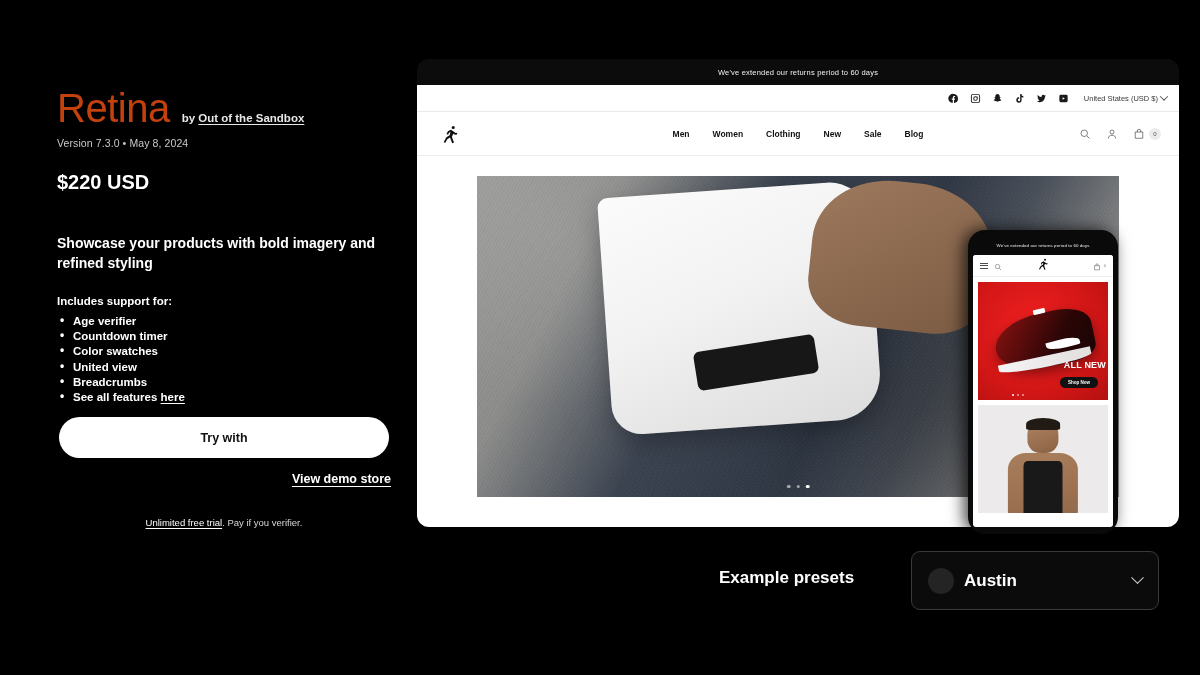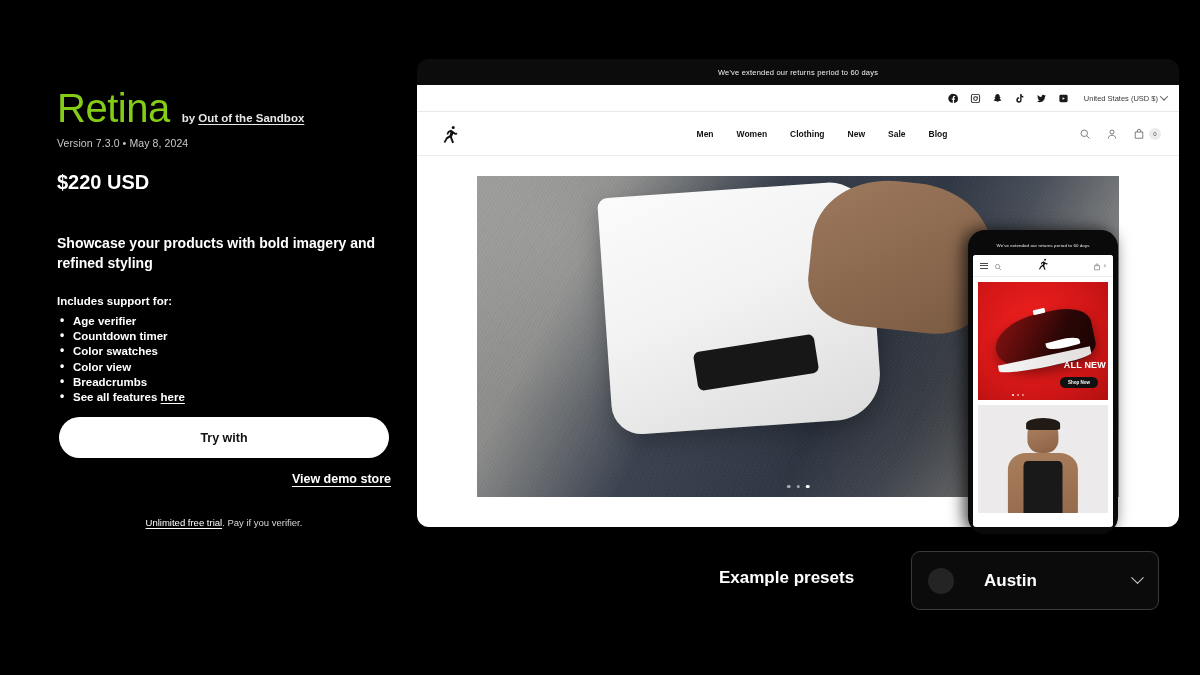--- a/index.html
+++ b/index.html
@@ -7,21 +7,21 @@
     width: 1200px; height: 675px;
     background: #000;
     font-family: "Liberation Sans", sans-serif;
     overflow: hidden;
   }
   .page { position: relative; width: 1200px; height: 675px; background: #000; }
 
   
   .left { position: absolute; left: 57px; top: 72px; width: 350px; color: #fff; }
   .title-row { display: flex; align-items: baseline; gap: 12px; }
-  .theme-title { font-size: 40px; font-weight: 400; letter-spacing: -0.5px; line-height: 1; color: #84cc16; }
+  .theme-title { font-size: 40px; font-weight: 400; letter-spacing: -0.5px; line-height: 1; color: #c2410c; }
   .byline { font-size: 11.5px; font-weight: 700; color: #e7e7e7; white-space: nowrap; margin-top: 40px; }
   .byline .vendor { text-decoration: underline; text-underline-offset: 2px; }
   .version { margin-top: 9px; font-size: 10.5px; color: #c9c9c9; letter-spacing: .1px; }
   .price { margin-top: 22px; font-size: 20px; font-weight: 700; color: #fff; }
   .tagline { margin-top: 40px; font-size: 14px; font-weight: 700; line-height: 1.42; color: #fff; width: 330px; }
   .includes { margin-top: 21px; font-size: 11.5px; font-weight: 700; color: #fff; }
   .feature-list { margin-top: 7px; list-style: none; }
   .feature-list li { position: relative; padding-left: 16px; font-size: 11.5px; font-weight: 700; color: #fff; line-height: 15.3px; }
   .feature-list li::before { content: "•"; position: absolute; left: 3px; top: -1px; font-size: 12px; color: #fff; }
   .feature-list li .lnk { text-decoration: underline; text-underline-offset: 2px; }
@@ -60,21 +60,21 @@
   .soc svg { width: 11px; height: 11px; fill: #1a1a1a; }
   .locale { font-size: 7.5px; color: #3a3a3a; display: flex; align-items: center; gap: 3px; margin-left: 4px; }
   .chev { width: 6px; height: 6px; border-right: 1px solid #555; border-bottom: 1px solid #555; transform: rotate(45deg) translate(-1px,-1px); }
 
   .nav-bar {
     height: 44px; background: #fff; border-bottom: 1px solid #ededed;
     display: flex; align-items: center; padding: 0 18px; position: relative;
   }
   .brand-logo { width: 30px; height: 30px; display: flex; align-items: center; justify-content: center; }
   .brand-logo svg { width: 22px; height: 22px; fill: #111; }
-  .nav-links { position: absolute; left: 50%; transform: translateX(-50%); display: flex; gap: 23px; margin-left: 24px; }
+  .nav-links { position: absolute; left: 50%; transform: translateX(-50%); display: flex; gap: 23px; }
   .nav-links a { font-size: 8.5px; font-weight: 700; color: #111; text-decoration: none; white-space: nowrap; }
   .nav-icons { margin-left: auto; display: flex; align-items: center; gap: 14px; }
   .nic { width: 13px; height: 13px; display: flex; align-items: center; justify-content: center; }
   .nic svg { width: 12px; height: 12px; stroke: #4a4a4a; fill: none; stroke-width: 1.4; }
   .cart-wrap { display: flex; align-items: center; gap: 4px; }
   .cart-badge {
     width: 12px; height: 12px; border-radius: 50%; background: #ececec; color: #555;
     font-size: 6px; display: flex; align-items: center; justify-content: center;
   }
 
@@ -182,21 +182,21 @@
 
   
   .presets-label {
     position: absolute; left: 719px; top: 568px;
     font-size: 17px; font-weight: 700; color: #fff;
   }
   .preset-select {
     position: absolute; left: 911px; top: 551px;
     width: 248px; height: 59px;
     background: #0b0b0b; border: 1px solid #3a3a3a; border-radius: 9px;
-    display: flex; align-items: center; padding: 0 16px; gap: 30px; cursor: pointer;
+    display: flex; align-items: center; padding: 0 16px; gap: 10px; cursor: pointer;
   }
   .preset-swatch { width: 26px; height: 26px; border-radius: 50%; background: #242424; flex: none; }
   .preset-name { font-size: 17px; font-weight: 700; color: #fff; }
   .preset-chev { margin-left: auto; width: 9px; height: 9px; border-right: 1.6px solid #cfcfcf; border-bottom: 1.6px solid #cfcfcf; transform: rotate(45deg) translate(-2px,-2px); }
 </style>
 </head>
 <body>
 
 <div class="page">
 
@@ -206,21 +206,21 @@
       <div class="byline"><span>by </span><span class="vendor">Out of the Sandbox</span></div>
     </div>
     <div class="version">Version 7.3.0 • May 8, 2024</div>
     <div class="price">$220 USD</div>
     <div class="tagline">Showcase your products with bold imagery and refined styling</div>
     <div class="includes">Includes support for:</div>
     <ul class="feature-list">
       <li><span>Age verifier</span></li>
       <li><span>Countdown timer</span></li>
       <li><span>Color swatches</span></li>
-      <li><span>Color view</span></li>
+      <li><span>United view</span></li>
       <li><span>Breadcrumbs</span></li>
       <li><span>See all features </span><span class="lnk">here</span></li>
     </ul>
 
     <button class="try-btn">Try with</button>
     <div class="demo-link">View demo store</div>
     <div class="trial"><span class="u">Unlimited free trial</span><span>. Pay if you verifier.</span></div>
   </div>
 
   <div class="desktop">

